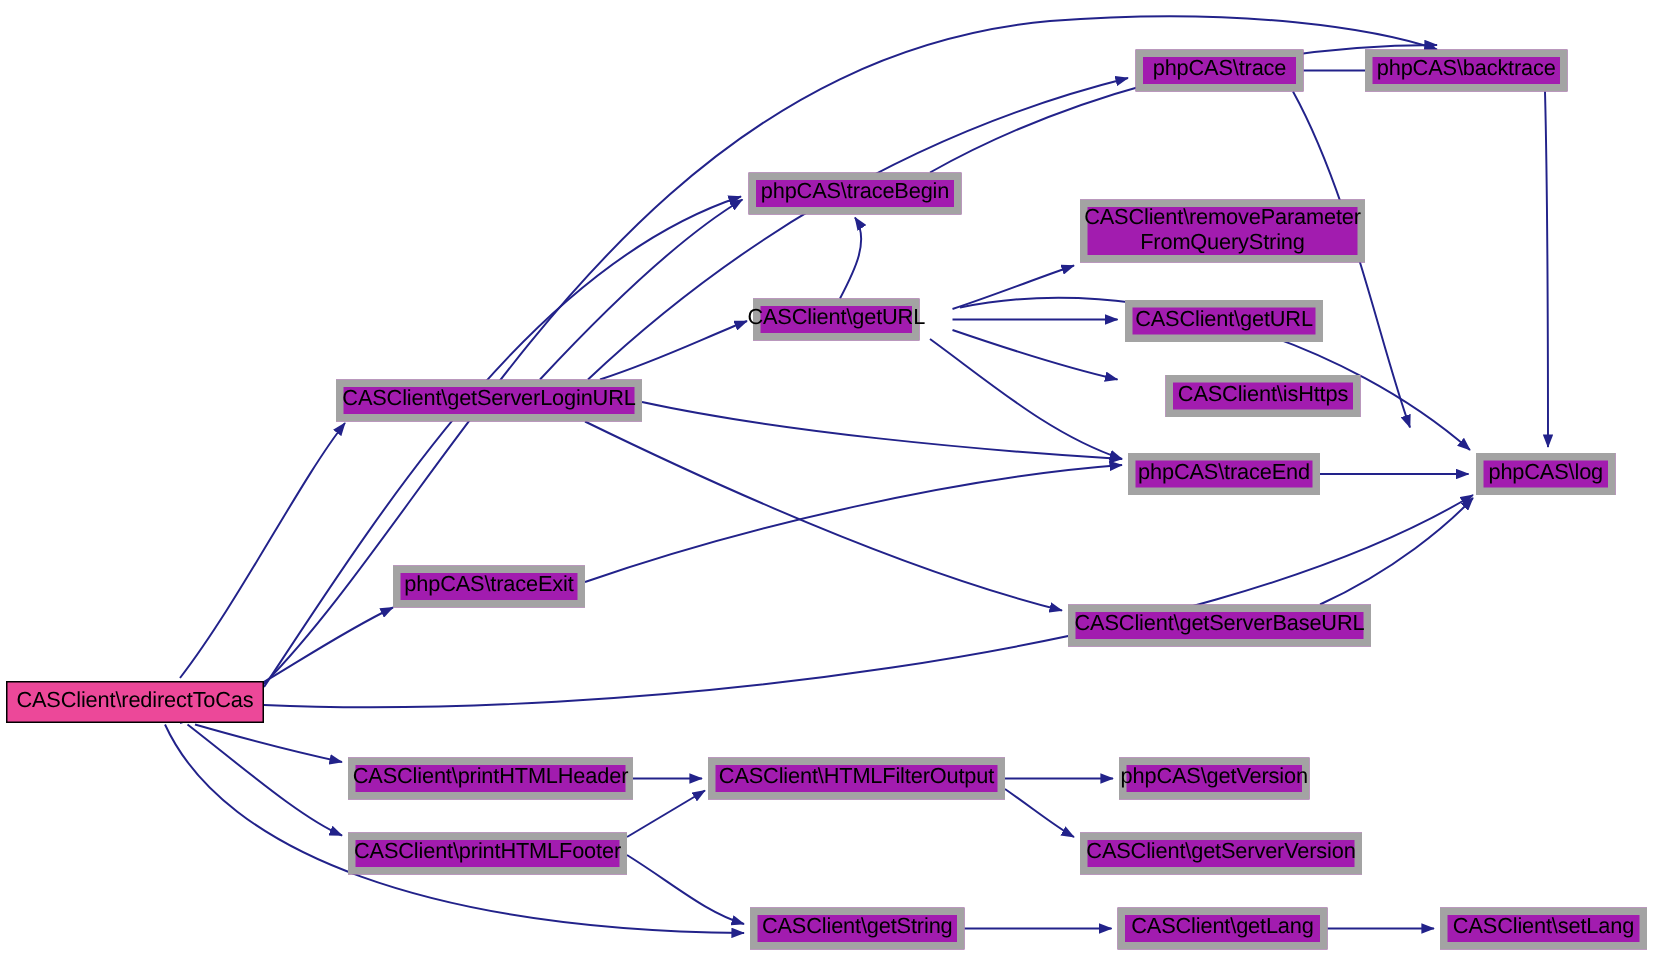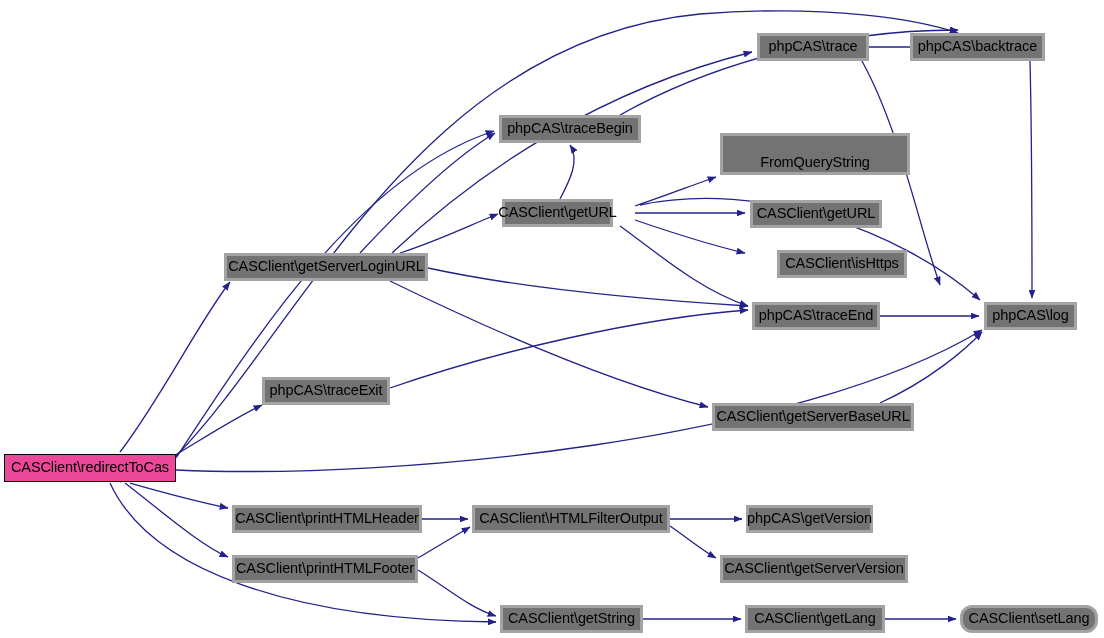--- a/index.html
+++ b/index.html
@@ -18,22 +18,22 @@
   #edge-layer {
     position: absolute;
     left: 0; top: 0;
     width: 1104px;
     height: 638px;
     pointer-events: none;
   }
   .node {
     position: absolute;
     box-sizing: border-box;
-    border: 3px solid #a3a3a3;
-    background: #737373;
+    border: 5px solid #a3a3a3;
+    background: #a21caf;
     color: #000000;
     font-size: 14.5px;
     line-height: 1.22;
     display: flex;
     align-items: center;
     justify-content: center;
     text-align: center;
     white-space: nowrap;
     letter-spacing: -0.1px;
   }
@@ -105,21 +105,21 @@
       <div class="node" style="left: 910px; top: 33px; width: 135px; height: 28px;">
         <span>phpCAS\backtrace</span>
       </div>
       <div class="node" style="left: 224px; top: 253px; width: 204px; height: 28px;">
         <span>CASClient\getServerLoginURL</span>
       </div>
       <div class="node" style="left: 502px; top: 199px; width: 111px; height: 28px;">
         <span>CASClient\getURL</span>
       </div>
       <div class="node two-line" style="left: 720px; top: 133px; width: 190px; height: 42px;">
-        <div><br><span>FromQueryString</span></div>
+        <div><span>CASClient\removeParameter</span><br><span>FromQueryString</span></div>
       </div>
       <div class="node" style="left: 750px; top: 200px; width: 132px; height: 28px;">
         <span>CASClient\getURL</span>
       </div>
       <div class="node" style="left: 750px; top: 250px; width: 130px; height: 28px; margin-left: 27px;">
         <span>CASClient\isHttps</span>
       </div>
       <div class="node" style="left: 752px; top: 302px; width: 128px; height: 28px;">
         <span>phpCAS\traceEnd</span>
       </div>
@@ -146,17 +146,17 @@
       </div>
       <div class="node" style="left: 720px; top: 555px; width: 188px; height: 28px;">
         <span>CASClient\getServerVersion</span>
       </div>
       <div class="node" style="left: 500px; top: 605px; width: 143px; height: 28px;">
         <span>CASClient\getString</span>
       </div>
       <div class="node" style="left: 745px; top: 605px; width: 140px; height: 28px;">
         <span>CASClient\getLang</span>
       </div>
-      <div class="node" style="left: 960px; top: 605px; width: 138px; height: 28px; border-radius: 12px;">
+      <div class="node" style="left: 960px; top: 605px; width: 138px; height: 28px;">
         <span>CASClient\setLang</span>
       </div>
     </div>
 </div>
 
 </body></html>

